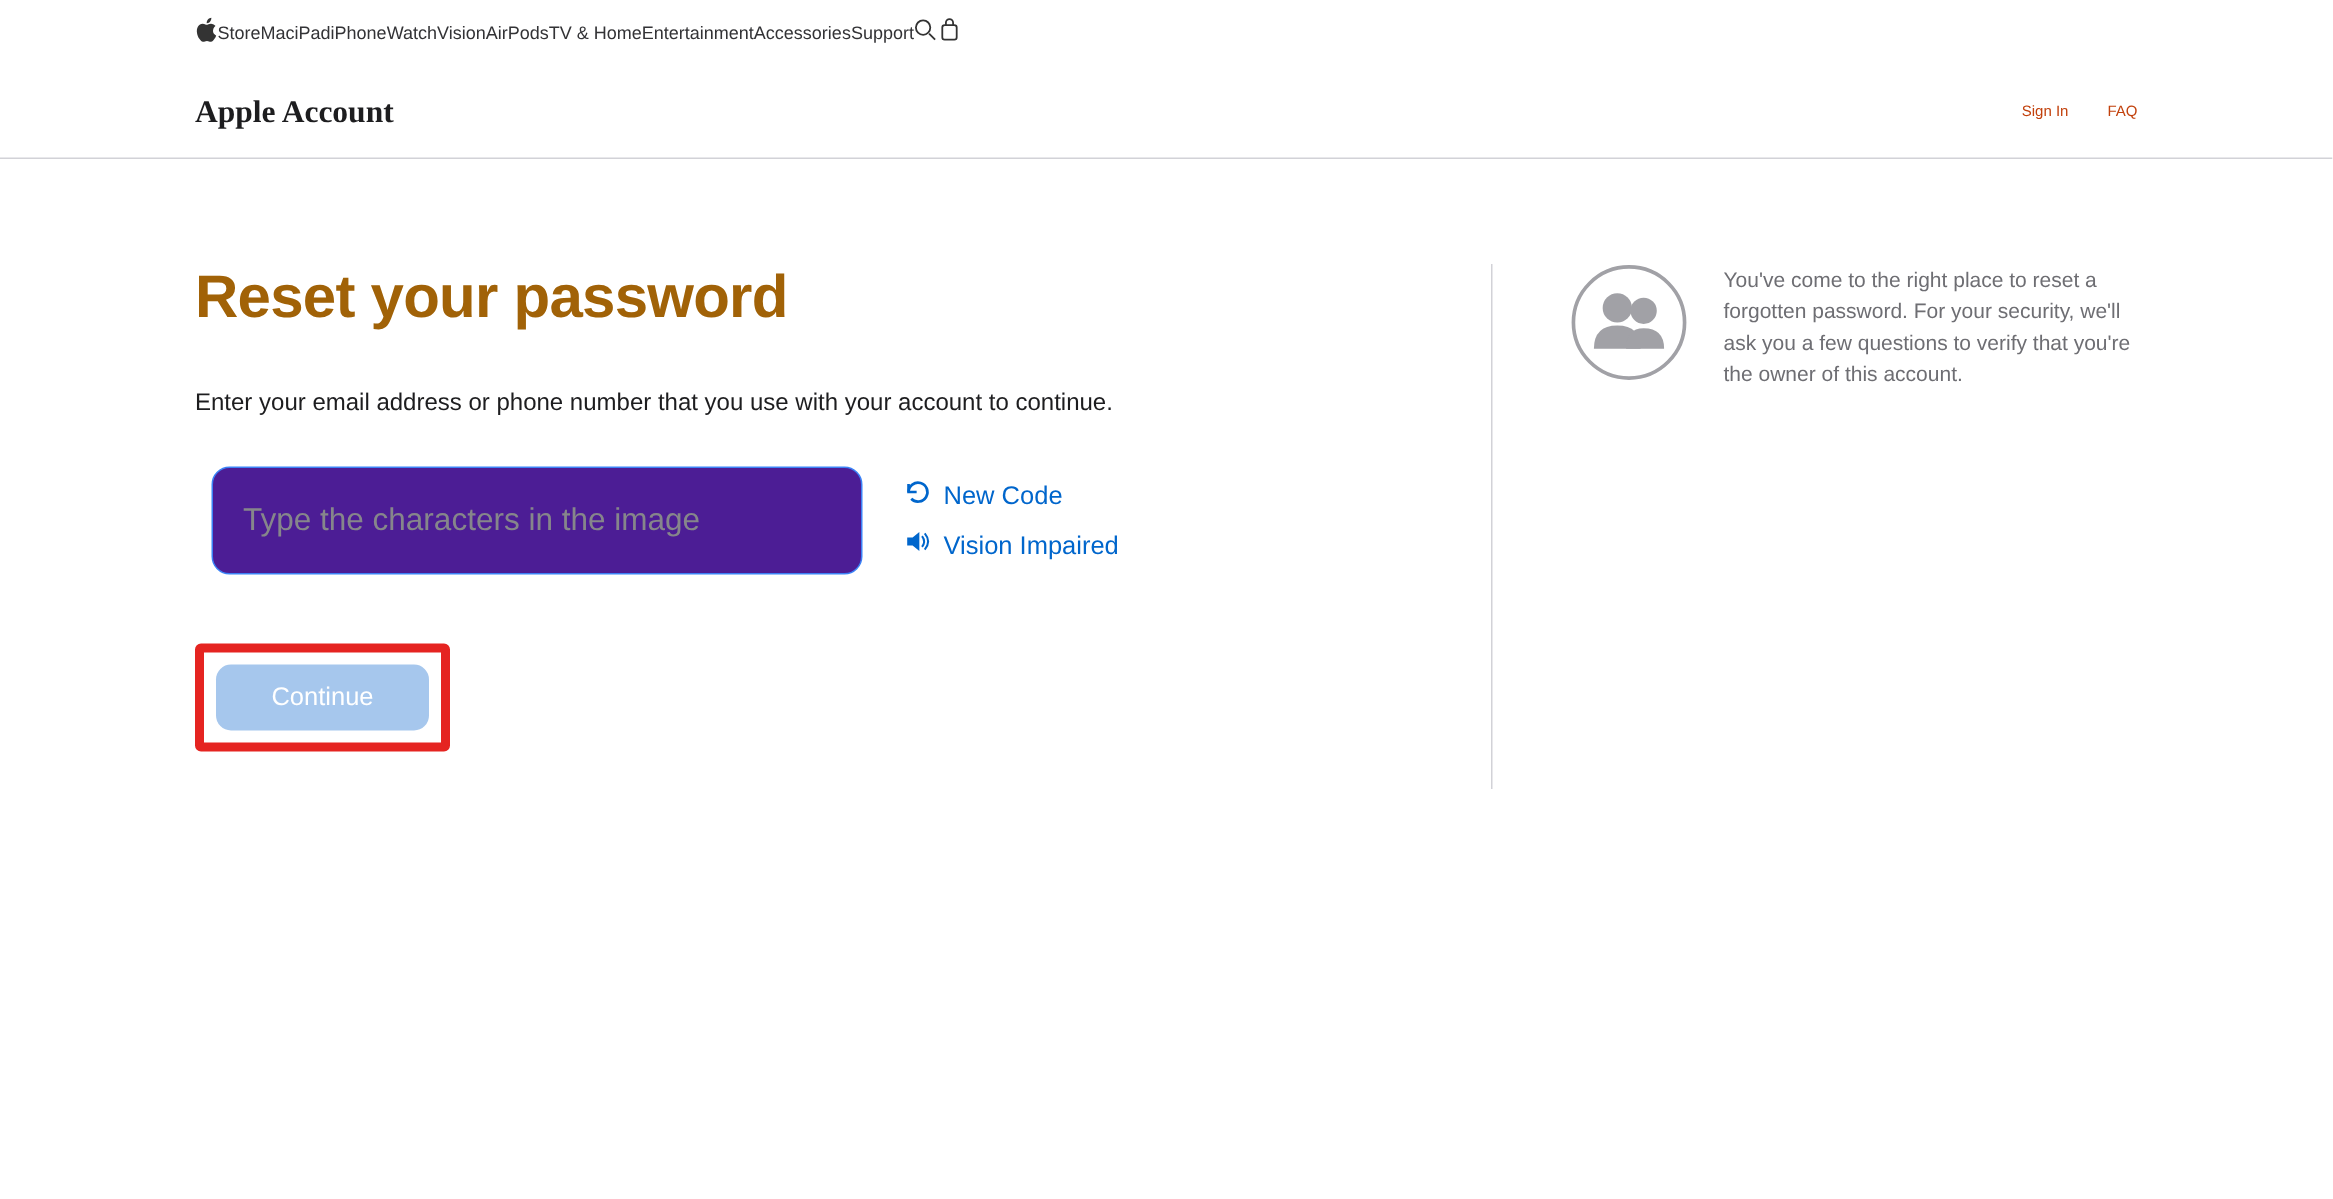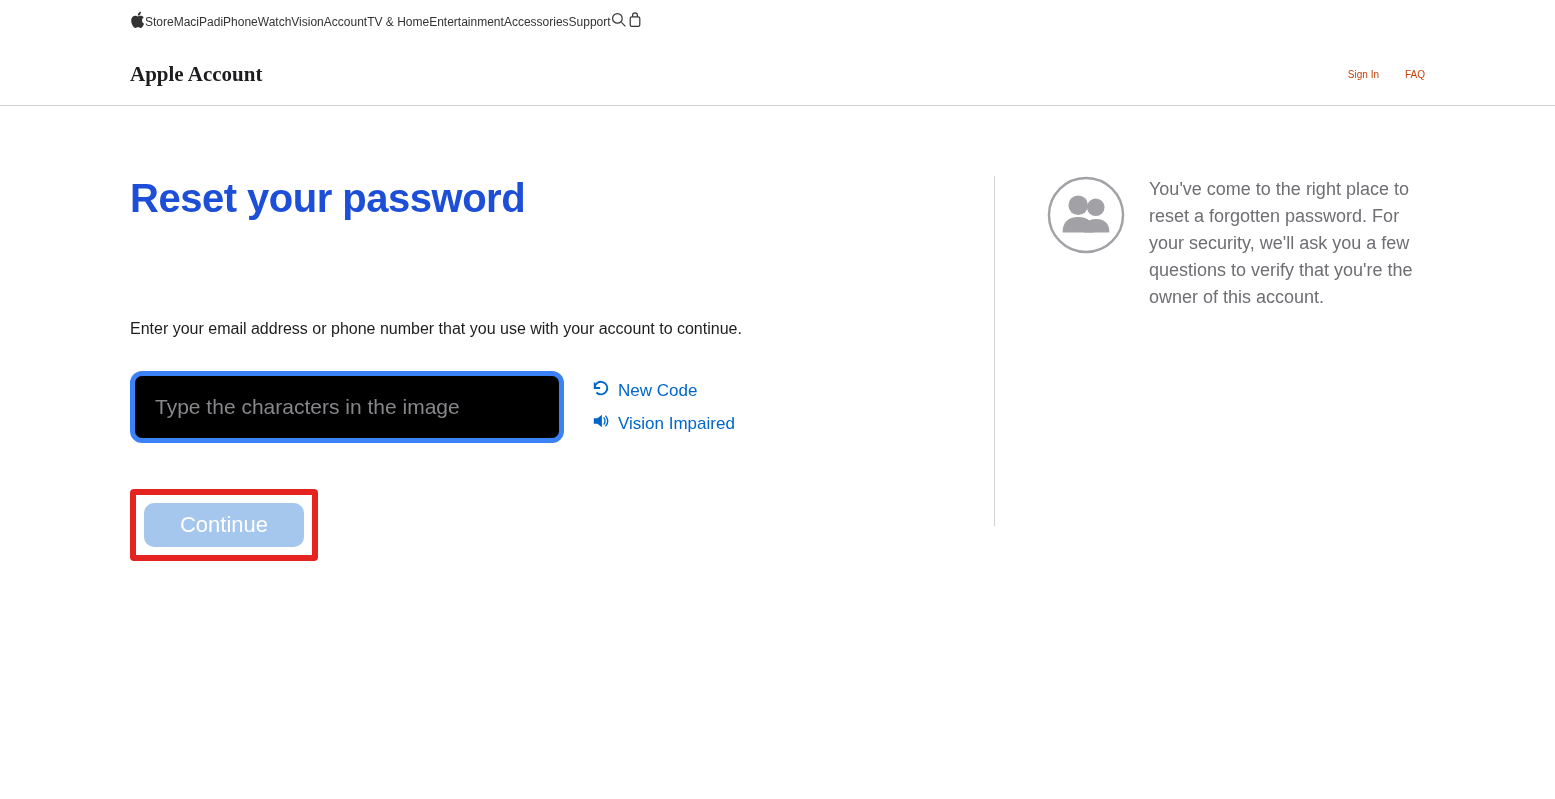--- a/index.html
+++ b/index.html
@@ -66,22 +66,22 @@
       padding: 70px 130px 40px;
       display: flex;
       gap: 0;
     }
     .main-left {
       width: 865px;
     }
     .page-heading {
       font-size: 40px;
       font-weight: 600;
-      color: #1d4ed8;
-      margin-bottom: 96px;
+      color: #a16207;
+      margin-bottom: 36px;
       letter-spacing: -0.5px;
     }
     .instructions {
       font-size: 16px;
       font-weight: 400;
       color: #1d1d1f;
       line-height: 1.5;
       margin-bottom: 30px;
       max-width: 780px;
     }
@@ -108,27 +108,28 @@
       pointer-events: none;
     }
     .captcha-row {
       display: flex;
       align-items: center;
       gap: 28px;
     }
     .captcha-input {
       width: 434px;
       height: 72px;
-      border: 5px solid #3b82f6;
+      border: 1px solid #3b82f6;
       border-radius: 12px;
       padding: 10px 20px;
       font-size: 21px;
       outline: none;
       color: #86868b;
-      background: #000000;
+      background: #4c1d95;
+      margin-left: 11px;
     }
     .captcha-input::placeholder {
       color: #86868b;
     }
     .captcha-image {
       width: 158px;
       height: 76px;
       background: #999;
       background-image:
          repeating-linear-gradient(0deg, rgba(0,0,0,0.18) 0 1px, transparent 1px 3px),
@@ -165,27 +166,27 @@
       flex-shrink: 0;
     }
     .continue-wrap {
       margin-top: 46px;
       display: inline-block;
       border: 6px solid #e52421;
       padding: 8px;
       border-radius: 4px;
     }
     .continue-button {
-      width: 160px;
+      width: 142px;
       height: 44px;
       background: #a6c7ed;
       border: none;
       border-radius: 10px;
       color: #ffffff;
-      font-size: 22px;
+      font-size: 17px;
       font-weight: 400;
       cursor: pointer;
     }
     .divider {
       width: 1px;
       background: #d2d2d7;
       margin: 0 0 0 0;
       height: 350px;
     }
     .main-right {
@@ -196,42 +197,42 @@
       max-width: 430px;
     }
     .avatar-circle {
       flex-shrink: 0;
     }
     .avatar-circle svg {
       width: 78px;
       height: 78px;
     }
     .info-text {
-      font-size: 18px;
+      font-size: 14px;
       color: #6e6e73;
       line-height: 1.5;
     }
   </style>
 </head>
 <body>
 
 <nav class="global-nav">
   <div class="global-nav-left">
     <span class="apple-logo">
       <svg viewBox="0 0 14 18">
           <path d="M11.5 9.5c0-2 1.6-3 1.7-3.1-0.9-1.4-2.4-1.5-2.9-1.6-1.2-0.1-2.4 0.7-3 0.7-0.6 0-1.6-0.7-2.6-0.7-1.3 0-2.6 0.8-3.3 2-1.4 2.5-0.4 6.1 1 8.1 0.7 1 1.5 2.1 2.5 2 1 0 1.4-0.6 2.6-0.6s1.5 0.6 2.6 0.6c1.1 0 1.8-1 2.4-2 0.8-1.1 1.1-2.2 1.1-2.3-0.1 0-2.1-0.8-2.1-3.1zM9.6 3.4c0.5-0.7 0.9-1.6 0.8-2.6-0.8 0-1.7 0.5-2.3 1.2-0.5 0.6-0.9 1.6-0.8 2.5 0.9 0.1 1.8-0.4 2.3-1.1z"></path>
         </svg>
     </span>
     <span class="global-nav-item">Store</span>
     <span class="global-nav-item">Mac</span>
     <span class="global-nav-item">iPad</span>
     <span class="global-nav-item">iPhone</span>
     <span class="global-nav-item">Watch</span>
     <span class="global-nav-item">Vision</span>
-    <span class="global-nav-item">Account</span>
+    <span class="global-nav-item">AirPods</span>
     <span class="global-nav-item">TV &amp; Home</span>
     <span class="global-nav-item">Entertainment</span>
     <span class="global-nav-item">Accessories</span>
     <span class="global-nav-item">Support</span>
     <span class="search-icon">
       <svg viewBox="0 0 20 20" fill="none" stroke="#333" stroke-width="1.5">
           <circle cx="8" cy="8" r="6"></circle>
           <line x1="13" y1="13" x2="18" y2="18"></line>
         </svg>
     </span>

